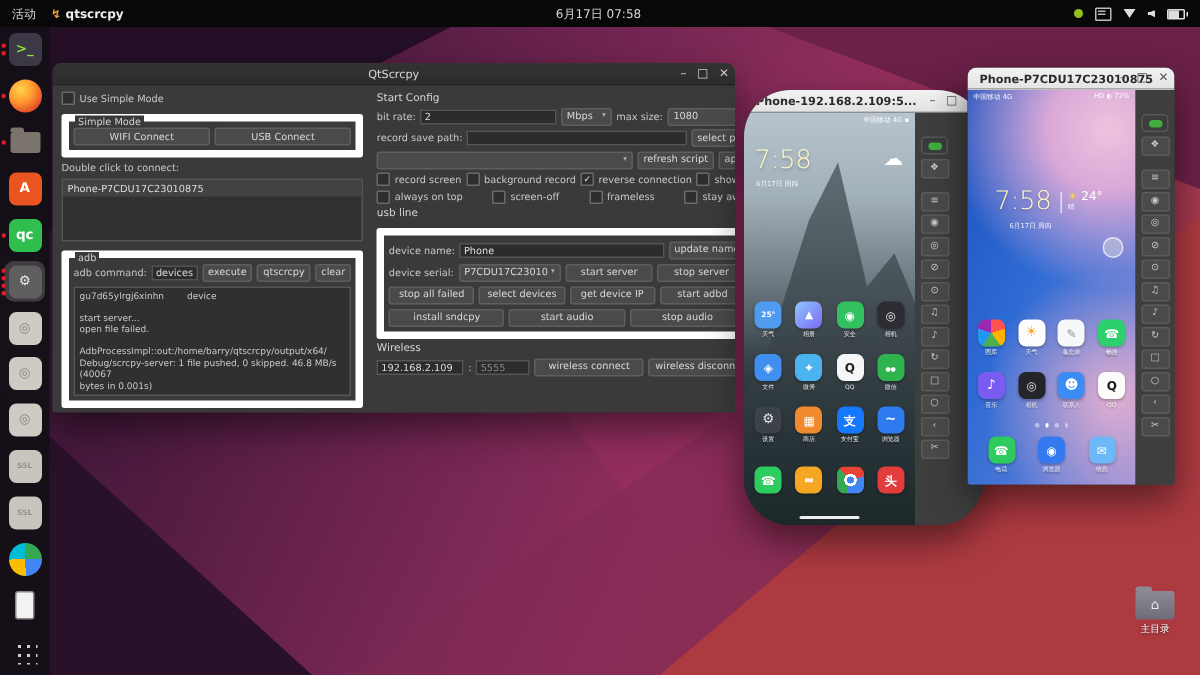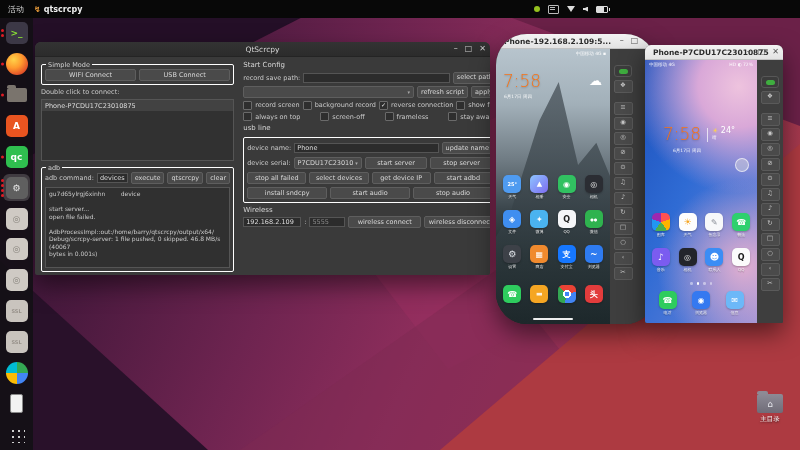--- a/index.html
+++ b/index.html
@@ -65,44 +65,44 @@
   .row{display:flex;align-items:center;gap:3px;}
   .btn{background:#4a4a4a;border:1px solid #5e5e5e;border-radius:2px;color:#d8d8d8;
     font-size:6.5px;padding:1.5px 3px;text-align:center;white-space:nowrap;line-height:7px;}
   .inp{background:#2c2c2c;border:1px solid #555;color:#ddd;font-size:6.5px;height:8px;line-height:8px;padding:0 2px;}
   .dd{background:#4a4a4a;border:1px solid #5e5e5e;border-radius:2px;color:#d8d8d8;font-size:6.5px;
     padding:1.5px 3px;display:flex;align-items:center;justify-content:space-between;gap:2px;line-height:7px;white-space:nowrap;}
   .dd .arr{font-size:5px;color:#aaa;}
   .cb{display:flex;align-items:center;gap:3px;font-size:6.5px;color:#c8c8c8;white-space:nowrap;}
   .cb .box{width:7px;height:7px;border:1px solid #6a6a6a;background:#2e2e2e;border-radius:1px;
     display:flex;align-items:center;justify-content:center;font-size:6px;color:#e8e8e8;line-height:6px;}
-  .gbox{border:1px solid #ffffff;border-radius:2px;padding:4px 3px 3px;position:relative;margin-top:3px;}
+  .gbox{border:5px solid #ffffff;border-radius:2px;padding:4px 3px 3px;position:relative;margin-top:3px;}
   .gbox>.gtitle{position:absolute;top:-4px;left:4px;background:#3a3a3a;padding:0 2px;font-size:6.5px;color:#d0d0d0;}
   #dev-list{background:#313131;border:1px solid #555;height:60px;font-size:6.5px;color:#ddd;}
   .dev-row{padding:1.5px 3px;white-space:nowrap;}
   .dev-row:first-child{background:#424242;}
   #console{background:#303030;border:1px solid #555;flex:1;font-size:6px;line-height:7.5px;
     color:#c9c9c9;padding:2px 3px;white-space:pre-wrap;overflow:hidden;font-family:"DejaVu Sans","Liberation Sans",sans-serif;}
   
   .phone-body{display:flex;background:#3e3e3e;}
   .screen{position:relative;overflow:hidden;color:#fff;}
-  #phone1{left:496px;top:34px;width:160px;height:290px;z-index:20;background:#3e3e3e;border-radius:31px;}
+  #phone1{left:496px;top:60px;width:160px;height:290px;z-index:20;background:#3e3e3e;border-radius:31px;}
   #phone1 .screen{width:114px;height:276px;}
   #phone2{left:645px;top:45px;width:138px;height:278px;z-index:30;background:#3e3e3e;}
   #phone2 .screen{width:112px;height:264px;}
   .scr1-bg{position:absolute;inset:0;background:linear-gradient(180deg,#b7c4cd 0%,#a2b0b9 20%,#707c84 40%,#3b464c 58%,#1d2a28 76%,#0f1a17 100%);}
   .scr1-mtn{position:absolute;inset:0;background:linear-gradient(#5a646c,#1f2a2e);
     clip-path:polygon(12% 60%,38% 26%,55% 12%,72% 42%,88% 34%,100% 46%,100% 100%,0 100%,0 68%);opacity:.85;}
   .scr2-bg{position:absolute;inset:0;background:
     radial-gradient(circle at 84% 10%,#eec3de 0%,#d9a8d8 16%,rgba(217,168,216,0) 42%),
     radial-gradient(circle at 88% 78%,#e0aed0 0%,rgba(224,174,208,0) 38%),
     linear-gradient(115deg,#1d52bd 0%,#2f6bd4 42%,#4d77d6 68%,#8e8cd8 100%);}
   .pstatus{position:absolute;top:2px;left:4px;right:4px;display:flex;justify-content:space-between;
     font-size:4.5px;color:rgba(255,255,255,.92);}
-  .pclock{position:absolute;font-size:17px;font-weight:300;color:#f97316;text-shadow:0 1px 2px rgba(0,0,0,.25);}
+  .pclock{position:absolute;font-size:17px;font-weight:300;color:#fef9c3;text-shadow:0 1px 2px rgba(0,0,0,.25);}
   .pdate{position:absolute;font-size:4.5px;color:rgba(255,255,255,.9);}
   .prow{position:absolute;left:0;right:0;display:flex;justify-content:space-evenly;}
   .papp{display:flex;flex-direction:column;align-items:center;width:22px;gap:1px;}
   .papp .ic{width:18px;height:18px;border-radius:5px;display:flex;align-items:center;justify-content:center;
     font-size:9px;font-weight:bold;box-shadow:0 1px 2px rgba(0,0,0,.25);}
   .papp .plbl{font-size:4px;color:rgba(255,255,255,.9);text-shadow:0 1px 1px rgba(0,0,0,.4);white-space:nowrap;}
   .homebar{position:absolute;bottom:5px;left:50%;transform:translateX(-50%);width:40px;height:2.5px;border-radius:2px;background:rgba(255,255,255,.92);}
   .pgdots{position:absolute;left:0;right:0;display:flex;justify-content:center;gap:4px;}
   .pgdots i{width:2.5px;height:2.5px;border-radius:50%;background:rgba(255,255,255,.45);}
   .pgdots i.on{background:#fff;}
@@ -136,20 +136,21 @@
 </div>
 
 <div id="topbar">
   <div class="left">
     <span>活动</span>
     <span class="app-ind">
       <span class="glyph">↯</span>
       <span>qtscrcpy</span>
     </span>
   </div>
+  <div class="center">6月17日 07:58</div>
   <div class="right">
     <span class="tray-dot"></span>
     <span class="kbd-ic"></span>
     <span class="net-ic"></span>
     <span class="vol-ic"></span>
     <span class="bat-ic"></span>
   </div>
 </div>
 
 <div id="dock">
@@ -228,20 +229,24 @@
     <span>QtScrcpy</span>
     <span class="winctl">
       <span>–</span>
       <span>□</span>
       <span>✕</span>
     </span>
   </div>
   <div id="main-body">
 
     <div id="left-pane">
+      <div class="cb">
+        <span class="box"></span>
+        <span>Use Simple Mode</span>
+      </div>
       <div class="gbox">
         <span class="gtitle">Simple Mode</span>
         <div class="row">
           <div class="btn flex1">WIFI Connect</div>
           <div class="btn flex1">USB Connect</div>
         </div>
       </div>
       <div class="lbl">Double click to connect:</div>
       <div id="dev-list">
           <div class="dev-row">Phone-P7CDU17C23010875</div>
@@ -261,20 +266,32 @@
 open file failed.
 
 AdbProcessImpl::out:/home/barry/qtscrcpy/output/x64/
 Debug/scrcpy-server: 1 file pushed, 0 skipped. 46.8 MB/s (40067
 bytes in 0.001s)</div>
       </div>
     </div>
 
     <div id="right-pane">
       <div class="grp">Start Config</div>
+      <div class="row">
+        <span class="lbl">bit rate:</span>
+        <span class="inp flex1">2</span>
+        <span class="dd" style="width:26px">
+            <span>Mbps</span>
+            <span class="arr">▾</span>
+          </span>
+        <span class="lbl">max size:</span>
+        <span class="dd" style="width:52px">
+            <span>1080</span>
+          </span>
+      </div>
       <div class="row">
         <span class="lbl">record save path:</span>
         <span class="inp flex1"></span>
         <span class="btn">select path</span>
       </div>
       <div class="row">
         <span class="dd flex1">
             <span></span>
             <span class="arr">▾</span>
           </span>

